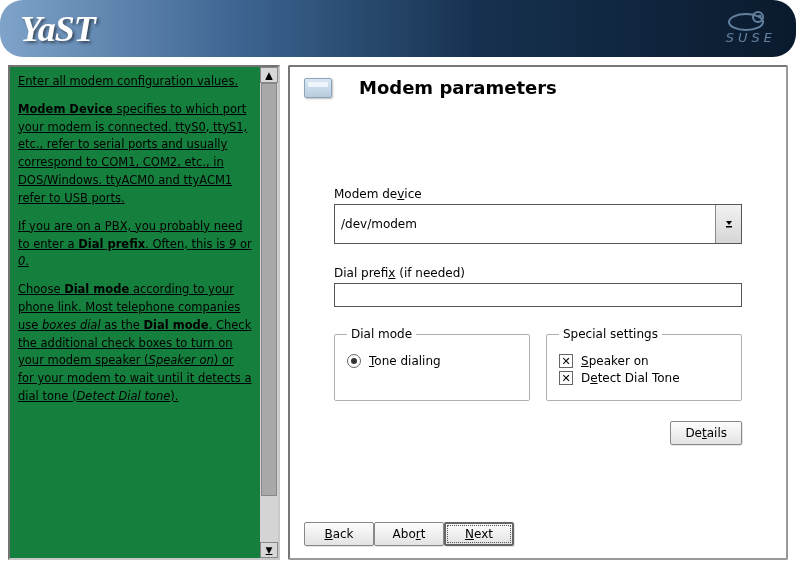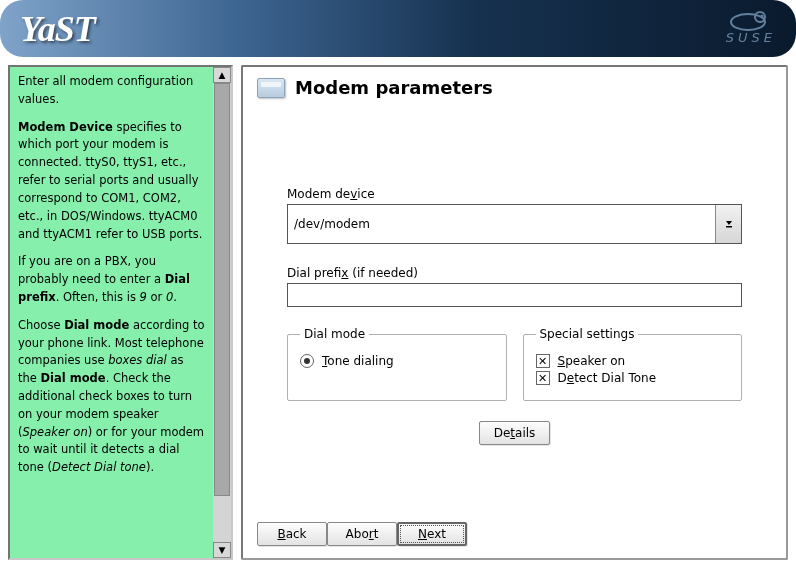--- a/index.html
+++ b/index.html
@@ -29,42 +29,43 @@
     color: #fff;
     text-shadow: 2px 2px 3px rgba(0,0,0,0.5);
     letter-spacing: -1px;
   }
   .suse-logo {
     position: absolute;
     right: 20px;
     top: 8px;
     display: flex;
     flex-direction: column;
-    align-items: flex-end;
+    align-items: flex-start;
     color: #63819e;
     font-style: italic;
   }
   .suse-logo svg { display:block; }
   .suse-text {
     font-size: 13px;
     letter-spacing: 4px;
     margin-top: -2px;
   }
   .body-area {
     display: flex;
     height: 511px;
     padding: 8px;
     gap: 8px;
   }
   .help-panel {
-    width: 225px;
+    width: 272px;
     border: 2px inset #c8c8c8;
-    background: #86efac;
+    background: #15803d;
     position: relative;
     display:flex;
+    text-decoration:underline;
   }
   .help-content {
     flex:1;
     padding: 6px 8px;
     font-size: 11.5px;
     line-height: 1.55;
     color: #000;
     overflow:hidden;
   }
   .help-content p { margin-bottom: 10px; }
@@ -103,21 +104,21 @@
     border-radius:2px;
     background:#fff;
     position:relative;
     padding: 10px 14px 12px 14px;
     display:flex;
     flex-direction:column;
   }
   .title-row {
     display:flex;
     align-items:center;
-    gap:10px;
+    gap:27px;
     margin-bottom: 4px;
   }
   .drive-icon {
     width:28px; height:20px;
     background:linear-gradient(#d9e7f4,#b8ccde);
     border:1px solid #8ba3b8;
     border-radius:2px;
     position:relative;
     box-shadow: 1px 1px 2px rgba(0,0,0,0.25);
   }
@@ -216,21 +217,21 @@
     background:#fff;
     display:inline-flex;
     align-items:center;
     justify-content:center;
     font-size:11px;
     line-height:1;
     font-weight:bold;
   }
   .details-row {
     display:flex;
-    justify-content:center;
+    justify-content:flex-end;
     margin-bottom:10px;
   }
   .btn {
     min-width:70px;
     padding: 4px 14px;
     border:1px solid #888;
     background:linear-gradient(#fdfdfd,#e3e3e3);
     border-radius:2px;
     font-size:12px;
     box-shadow: 1px 1px 0 rgba(0,0,0,0.1);

